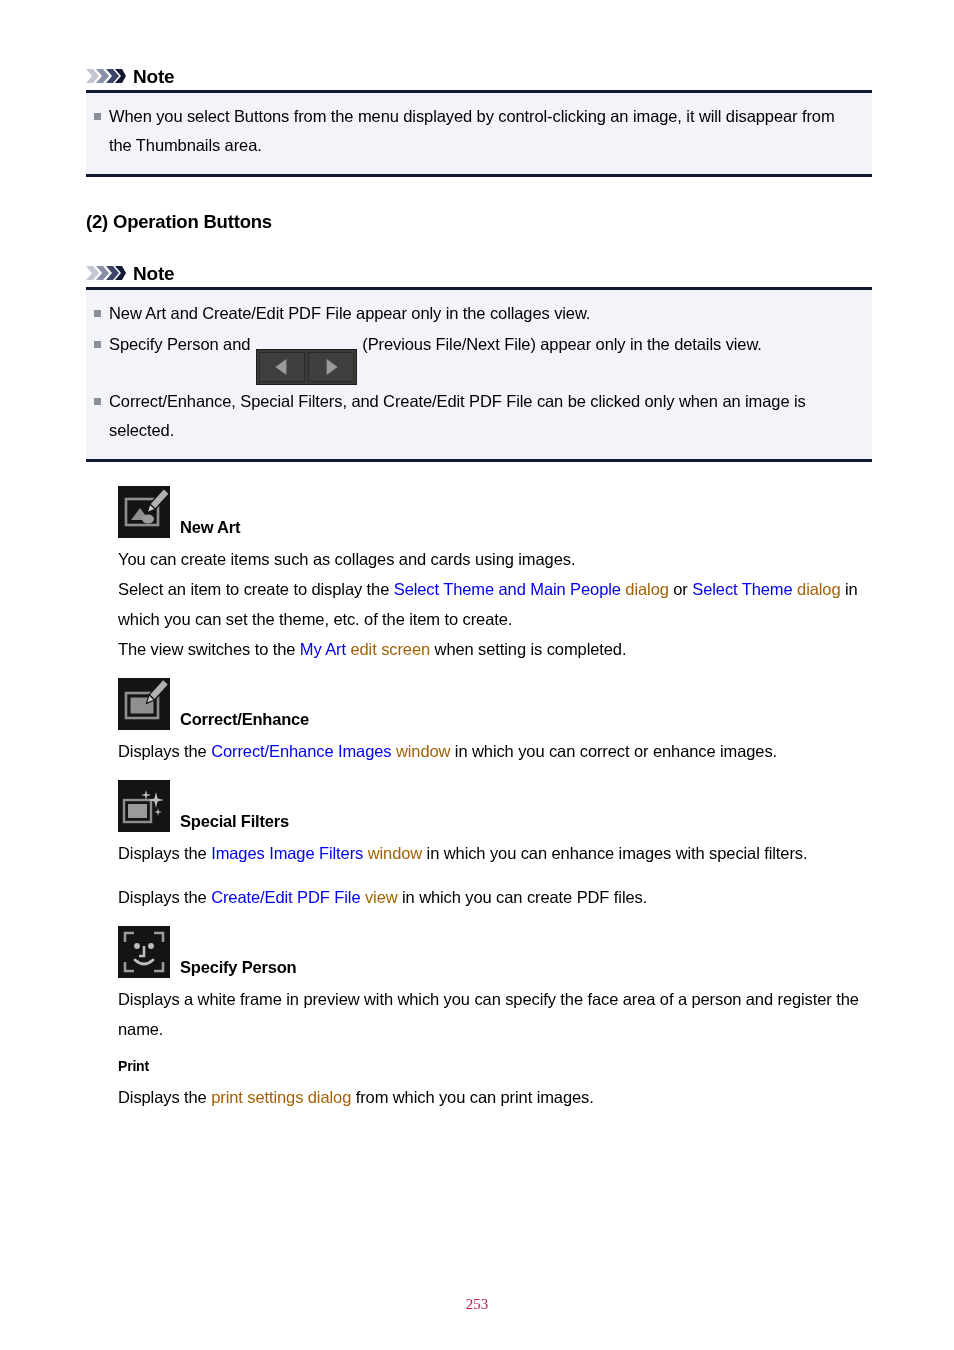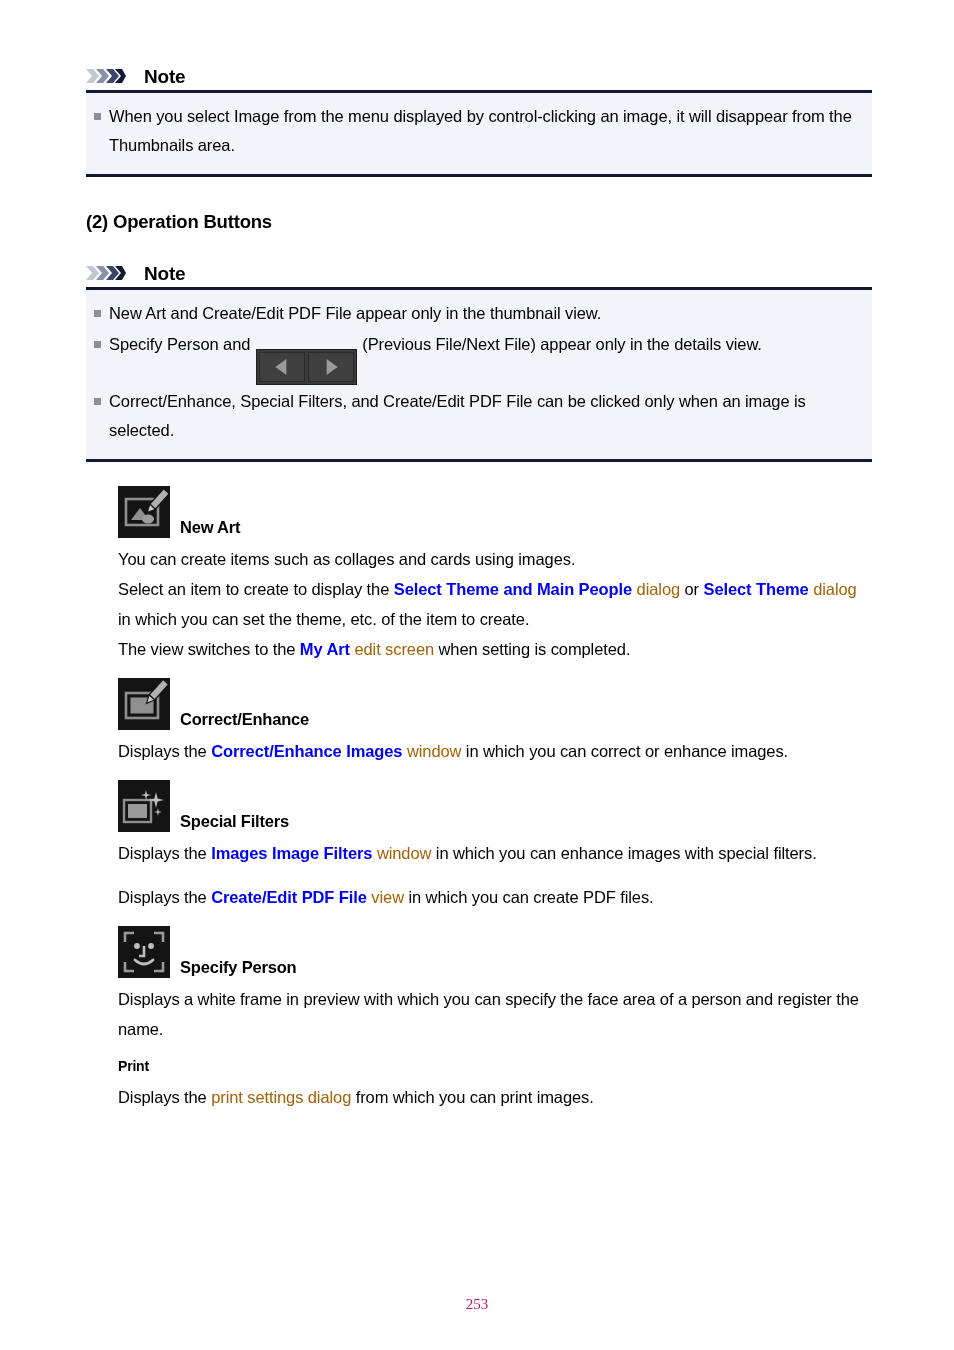--- a/index.html
+++ b/index.html
@@ -21,21 +21,21 @@
     height: 1350px;
     box-sizing: border-box;
     padding: 0;
     overflow: hidden;
   }
 
   
   .note-header {
     display: flex;
     align-items: center;
-    gap: 18px;
+    gap: 7px;
     margin-left: 86px;
     margin-bottom: 4px;
   }
   .chev-group {
     display: flex;
     align-items: center;
     height: 20px;
   }
   .note-title {
     font-size: 19px;
@@ -156,21 +156,21 @@
 
   
   .appicon {
     width: 52px;
     height: 52px;
     background: #141414;
     flex: 0 0 auto;
     display: block;
   }
   .lnk { color: #a16207; }
-  .lnk-b { color: #0000ee; font-weight: bold; }
+  .lnk-b { color: #0000ee; font-weight: normal; }
 
   
   .page-number {
     position: absolute;
     left: 0;
     right: 0;
     top: 1296px;
     text-align: center;
     font-family: "Liberation Serif", serif;
     font-size: 15px;
@@ -190,21 +190,21 @@
           <polygon points="10,1 17,1 23,8 17,15 10,15 16,8" fill="#8a90a8"></polygon>
           <polygon points="20,1 27,1 33,8 27,15 20,15 26,8" fill="#3d4668"></polygon>
           <polygon points="29,1 36,1 40,8 36,15 29,15 35,8" fill="#121a33"></polygon>
         </svg>
       </span>
       <span class="note-title">Note</span>
     </div>
     <div class="note-box">
       <div class="note-li">
         <span class="bullet"></span>
-        <span class="note-text"><span>When you select </span><span class="nb">Image</span><span> from the menu displayed by control-clicking an image, it will disappear from the Thumbnails area.</span></span>
+        <span class="note-text"><span>When you select </span><span class="nb">Buttons</span><span> from the menu displayed by control-clicking an image, it will disappear from the Thumbnails area.</span></span>
       </div>
     </div>
   </div>
 
   <div class="section-heading">(2) Operation Buttons</div>
 
   <div>
     <div class="note-header">
       <span class="chev-group">
         <svg width="40" height="16" viewBox="0 0 40 16" aria-hidden="true">
@@ -212,21 +212,21 @@
           <polygon points="10,1 17,1 23,8 17,15 10,15 16,8" fill="#8a90a8"></polygon>
           <polygon points="20,1 27,1 33,8 27,15 20,15 26,8" fill="#3d4668"></polygon>
           <polygon points="29,1 36,1 40,8 36,15 29,15 35,8" fill="#121a33"></polygon>
         </svg>
       </span>
       <span class="note-title">Note</span>
     </div>
     <div class="note-box">
       <div class="note-li">
         <span class="bullet"></span>
-        <span class="note-text"><span class="nb">New Art</span><span> and </span><span class="nb">Create/Edit PDF File</span><span> appear only in the thumbnail view.</span></span>
+        <span class="note-text"><span class="nb">New Art</span><span> and </span><span class="nb">Create/Edit PDF File</span><span> appear only in the collages view.</span></span>
       </div>
       <div class="note-li">
         <span class="bullet"></span>
         <span class="note-text"><span class="nb">Specify Person</span><span> and </span><span class="navbtns"><span class="navbtn prev" title="Previous File"><span class="tri"></span></span><span class="navbtn next" title="Next File"><span class="tri"></span></span></span><span> (Previous File/Next File) appear only in the details view.</span></span>
       </div>
       <div class="note-li">
         <span class="bullet"></span>
         <span class="note-text"><span class="nb">Correct/Enhance</span><span>, </span><span class="nb">Special Filters</span><span>, and </span><span class="nb">Create/Edit PDF File</span><span> can be clicked only when an image is selected.</span></span>
       </div>
     </div>

